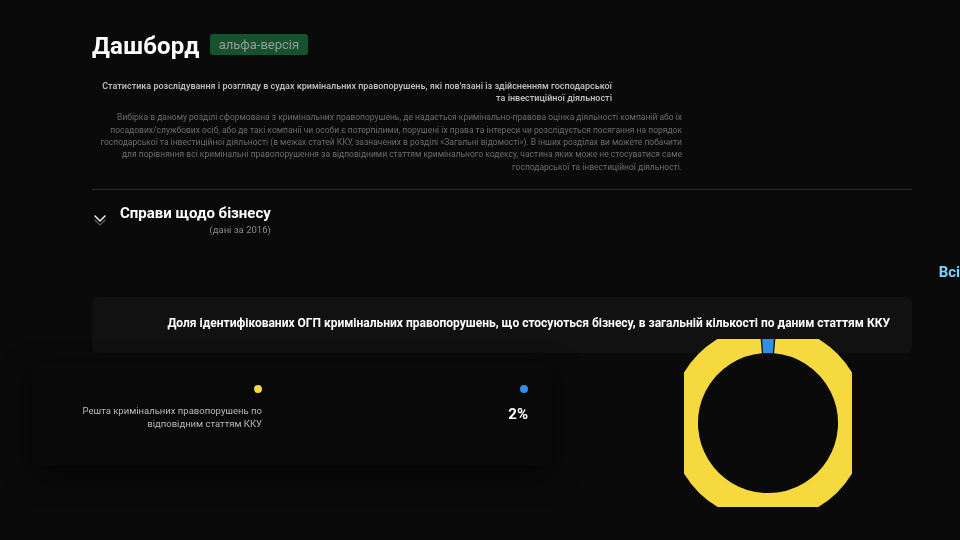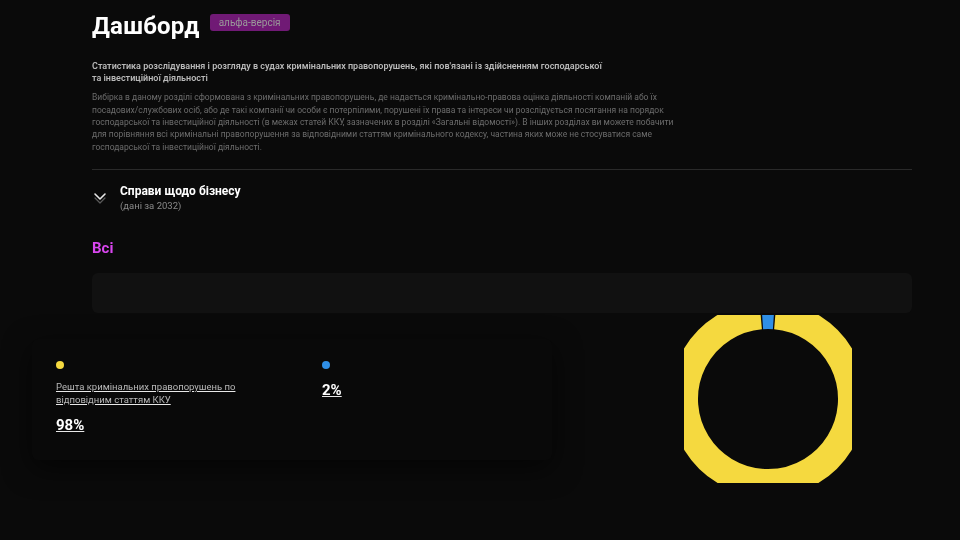--- a/index.html
+++ b/index.html
@@ -5,38 +5,39 @@
   * { box-sizing: border-box; margin: 0; padding: 0; }
   html, body {
     width: 960px;
     height: 540px;
     background: #0a0a0a;
     color: #e8e8e8;
     font-family: -apple-system, BlinkMacSystemFont, "Segoe UI", Roboto, Arial, sans-serif;
     overflow: hidden;
   }
   .page {
-    padding: 12px 0 0 92px;
+    padding: 32px 0 0 92px;
     width: 100%;
+    text-align: right;
   }
   .title-row {
     display: flex;
     align-items: flex-start;
     gap: 10px;
   }
   .title {
     font-size: 24px;
     font-weight: 700;
     color: #fff;
     letter-spacing: 0.2px;
   }
   .badge {
-    font-size: 10px;
+    font-size: 13px;
     color: #9a9a9a;
-    background: #701a75;
+    background: #14532d;
     border-radius: 3px;
     padding: 3px 9px;
     margin-top: 2px;
   }
   .subtitle {
     margin-top: 20px;
     font-size: 9px;
     line-height: 1.35;
     color: #b9b9b9;
     font-weight: 600;
@@ -62,34 +63,34 @@
     margin-top: 14px;
   }
   .chev {
     width: 16px;
     height: 16px;
     flex: 0 0 16px;
   }
   .chev svg { display:block; }
   .section-title-wrap {}
   .section-title {
-    font-size: 12px;
+    font-size: 15px;
     font-weight: 700;
     color: #fff;
   }
   .section-sub {
     font-size: 9.5px;
     color: #8a8a8a;
     margin-top: 2px;
   }
   .filter {
     margin-top: 28px;
     font-size: 15px;
     font-weight: 700;
-    color: #d946ef;
+    color: #7dd3fc;
   }
   .card {
     margin-top: 16px;
     width: 820px;
     background: #111111;
     border-radius: 6px;
     padding: 18px 22px 22px 22px;
     position: relative;
   }
   .card-title {
@@ -105,21 +106,20 @@
     width: 520px;
     background: #090909;
     border-radius: 6px;
     padding: 22px 24px 26px 24px;
     box-shadow: 0 8px 28px rgba(0,0,0,0.6);
     display: flex;
     gap: 60px;
   }
   .legend-item {
     flex: 1;
-    text-decoration: underline;
   }
   .dot {
     width: 8px;
     height: 8px;
     border-radius: 50%;
     display: inline-block;
     margin-bottom: 8px;
   }
   .dot.yellow { background: #f5d93f; }
   .dot.blue   { background: #2f8fe6; }
@@ -160,33 +160,33 @@
 
   <div class="section-header">
     <span class="chev">
       <svg width="16" height="16" viewBox="0 0 16 16" fill="none">
         <path d="M3 5 L8 10 L13 5" stroke="#e8e8e8" stroke-width="1.6" fill="none" stroke-linecap="round" stroke-linejoin="round"></path>
         <path d="M3 9 L8 14 L13 9" stroke="#5a5a5a" stroke-width="1.2" fill="none" stroke-linecap="round" stroke-linejoin="round"></path>
       </svg>
     </span>
     <div class="section-title-wrap">
       <div class="section-title">Справи щодо бізнесу</div>
-      <div class="section-sub">(дані за 2032)</div>
+      <div class="section-sub">(дані за 2016)</div>
     </div>
   </div>
 
   <div class="filter">Всі</div>
 
   <div class="card">
+    <div class="card-title">Доля ідентифікованих ОГП кримінальних правопорушень, що стосуються бізнесу, в загальній кількості по даним статтям ККУ</div>
 
     <div class="legend-panel">
       <div class="legend-item">
         <span class="dot yellow"></span>
         <div class="legend-label">Решта кримінальних правопорушень по відповідним статтям ККУ</div>
-        <div class="legend-value">98%</div>
       </div>
       <div class="legend-item">
         <span class="dot blue"></span>
         <div class="legend-value">2%</div>
       </div>
     </div>
 
     <div class="donut-wrap">
       <svg class="donut" width="168" height="168" viewBox="0 0 168 168">
         <g transform="translate(84,84)">

